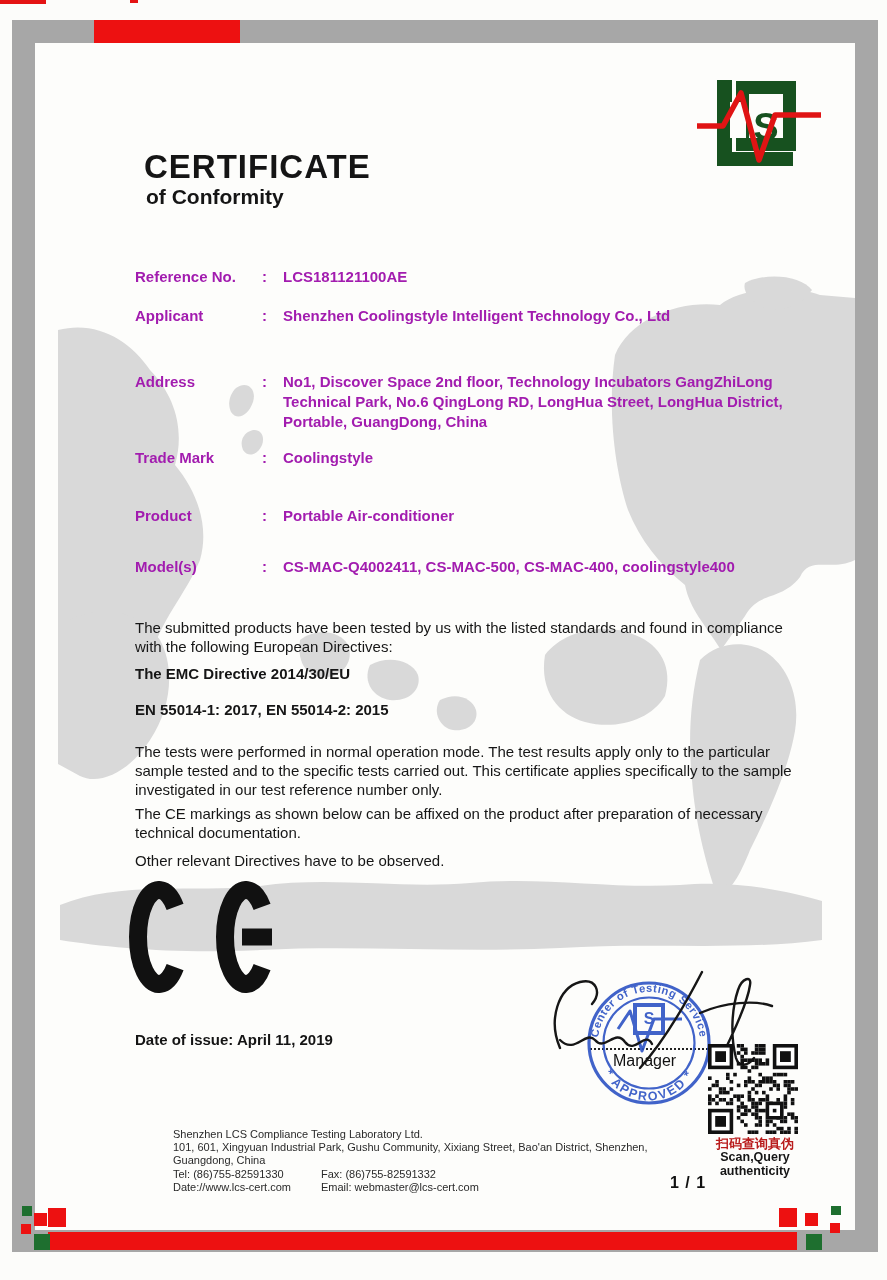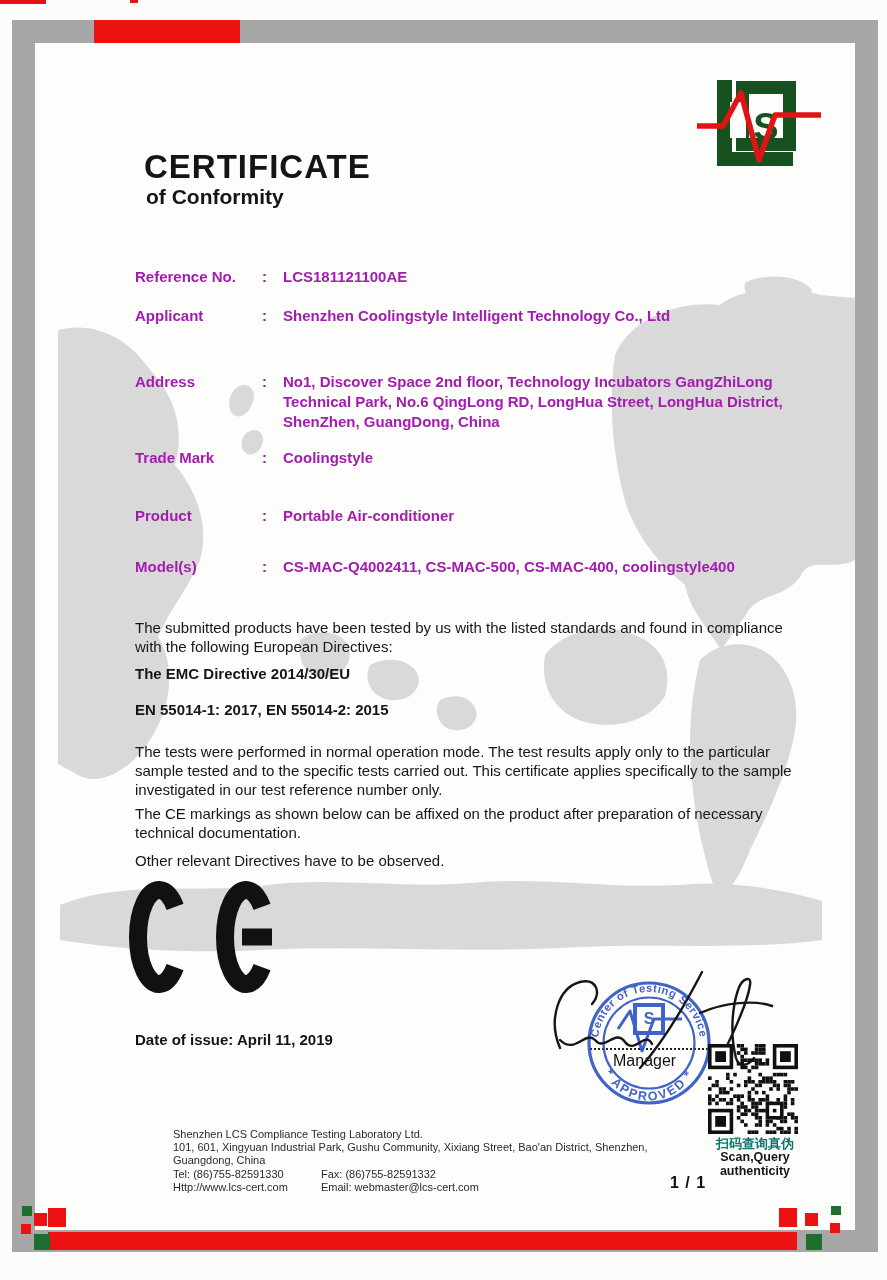--- a/index.html
+++ b/index.html
@@ -30,21 +30,21 @@
   .p-1{top:742px;} .p-2{top:804px;} .p-3{top:851px;}
   
   .ce{left:129px;top:881px;}
   .date-line{left:135px;top:1031px;font-size:15px;font-weight:bold;color:#141414;}
   
   .mgr-line{left:590px;top:1048px;width:130px;border-top:2px dotted #222;}
   .mgr{left:613px;top:1052px;font-size:16px;color:#111;}
   .stamp{left:572px;top:963px;opacity:.9;}
   .sig{left:545px;top:962px;}
   .qr{left:708px;top:1044px;}
-  .qr-zh{left:690px;top:1135px;width:130px;text-align:center;font-size:13px;font-weight:bold;color:#0f766e;}
+  .qr-zh{left:690px;top:1135px;width:130px;text-align:center;font-size:13px;font-weight:bold;color:#b91c1c;}
   .qr-en{left:685px;top:1150px;width:140px;text-align:center;font-size:12.5px;font-weight:bold;color:#161616;}
   
   .footer{left:145px;top:1128px;font-size:11px;line-height:13.2px;color:#2a2a2a;margin-left:28px;}
   .f2col span.col2{display:inline-block;margin-left:0;}
   .f2col{display:flex;}
   .f2col .c1{width:148px;flex:none;}
   .pageno{left:670px;top:1174px;font-size:16px;font-weight:bold;letter-spacing:1px;color:#111;}
   
   .bar-red-bottom{left:48px;top:1232px;width:749px;height:18px;background:#ed1111;}
   .sq{position:absolute;}
@@ -106,21 +106,21 @@
     <span class="f-value">LCS181121100AE</span>
   </div>
   <div class="abs field-row row-app">
     <span class="f-label">Applicant</span>
     <span class="f-colon">:</span>
     <span class="f-value">Shenzhen Coolingstyle Intelligent Technology Co., Ltd</span>
   </div>
   <div class="abs field-row row-addr">
     <span class="f-label">Address</span>
     <span class="f-colon">:</span>
-    <span class="f-value">No1, Discover Space 2nd floor, Technology Incubators GangZhiLong Technical Park, No.6 QingLong RD, LongHua Street, LongHua District, ShenZhen, GuangDong, China</span>
+    <span class="f-value">No1, Discover Space 2nd floor, Technology Incubators GangZhiLong Technical Park, No.6 QingLong RD, LongHua Street, LongHua District, Portable, GuangDong, China</span>
   </div>
   <div class="abs field-row row-tm">
     <span class="f-label">Trade Mark</span>
     <span class="f-colon">:</span>
     <span class="f-value">Coolingstyle</span>
   </div>
   <div class="abs field-row row-prod">
     <span class="f-label">Product</span>
     <span class="f-colon">:</span>
     <span class="f-value">Portable Air-conditioner</span>
@@ -373,21 +373,21 @@
 
   <div class="abs footer">
     <div>Shenzhen LCS Compliance Testing Laboratory Ltd.</div>
     <div>101, 601, Xingyuan Industrial Park, Gushu Community, Xixiang Street, Bao'an District, Shenzhen,</div>
     <div>Guangdong, China</div>
     <div class="f2col">
       <span class="c1">Tel: (86)755-82591330</span>
       <span class="col2">Fax: (86)755-82591332</span>
     </div>
     <div class="f2col">
-      <span class="c1">Http://www.lcs-cert.com</span>
+      <span class="c1">Date://www.lcs-cert.com</span>
       <span class="col2">Email: webmaster@lcs-cert.com</span>
     </div>
   </div>
   <div class="abs pageno">1 / 1</div>
 
   <div class="abs bar-red-bottom"></div>
   <div class="sq g gl1"></div>
   <div class="sq r rl1"></div>
   <div class="sq r rl2"></div>
   <div class="sq r rl3"></div>

